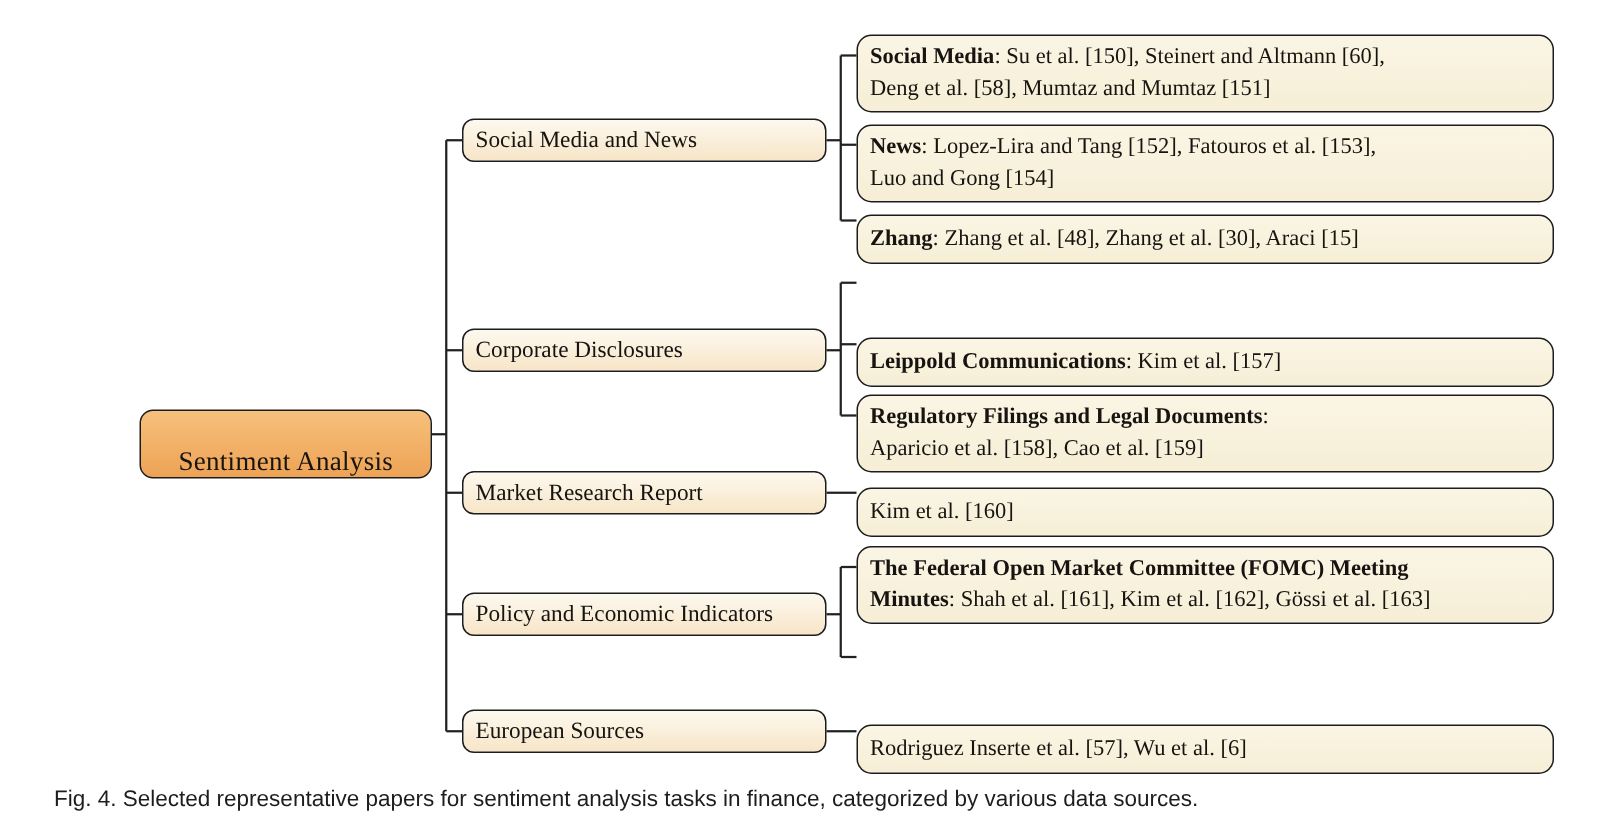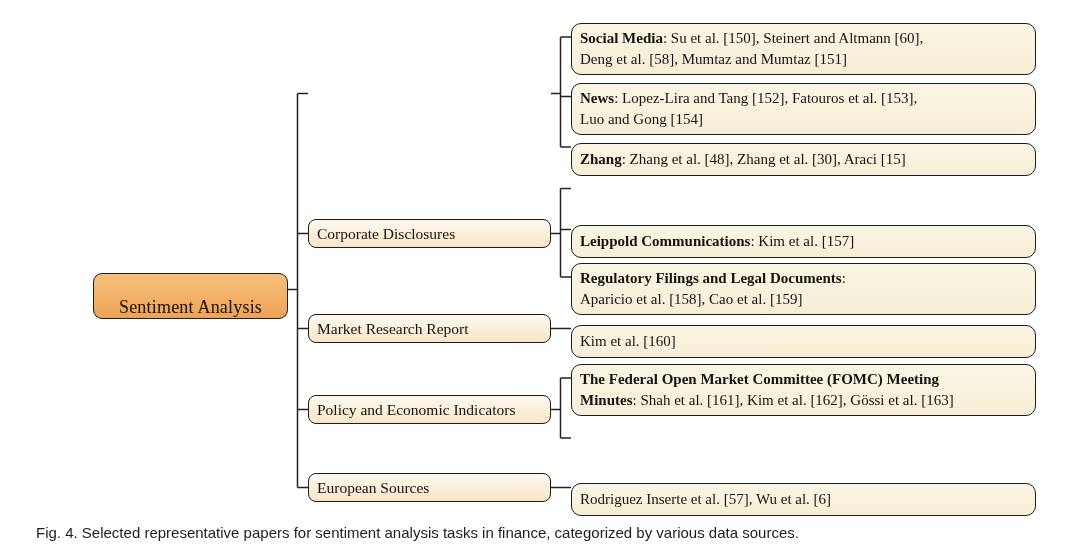--- a/index.html
+++ b/index.html
@@ -123,20 +123,23 @@
       <path d="M560.5,438 H571"></path>
 
       <path d="M551,487.5 H571"></path>
     </g>
   </svg>
 
   <div class="node root-node">
     <span>Sentiment Analysis</span>
   </div>
 
+  <div class="node cat-node" style="top:79px;">
+    <span>Social Media and News</span>
+  </div>
   <div class="node cat-node" style="top:219px;">
     <span>Corporate Disclosures</span>
   </div>
   <div class="node cat-node" style="top:314px;">
     <span>Market Research Report</span>
   </div>
   <div class="node cat-node" style="top:395px;">
     <span>Policy and Economic Indicators</span>
   </div>
   <div class="node cat-node" style="top:473px;">

